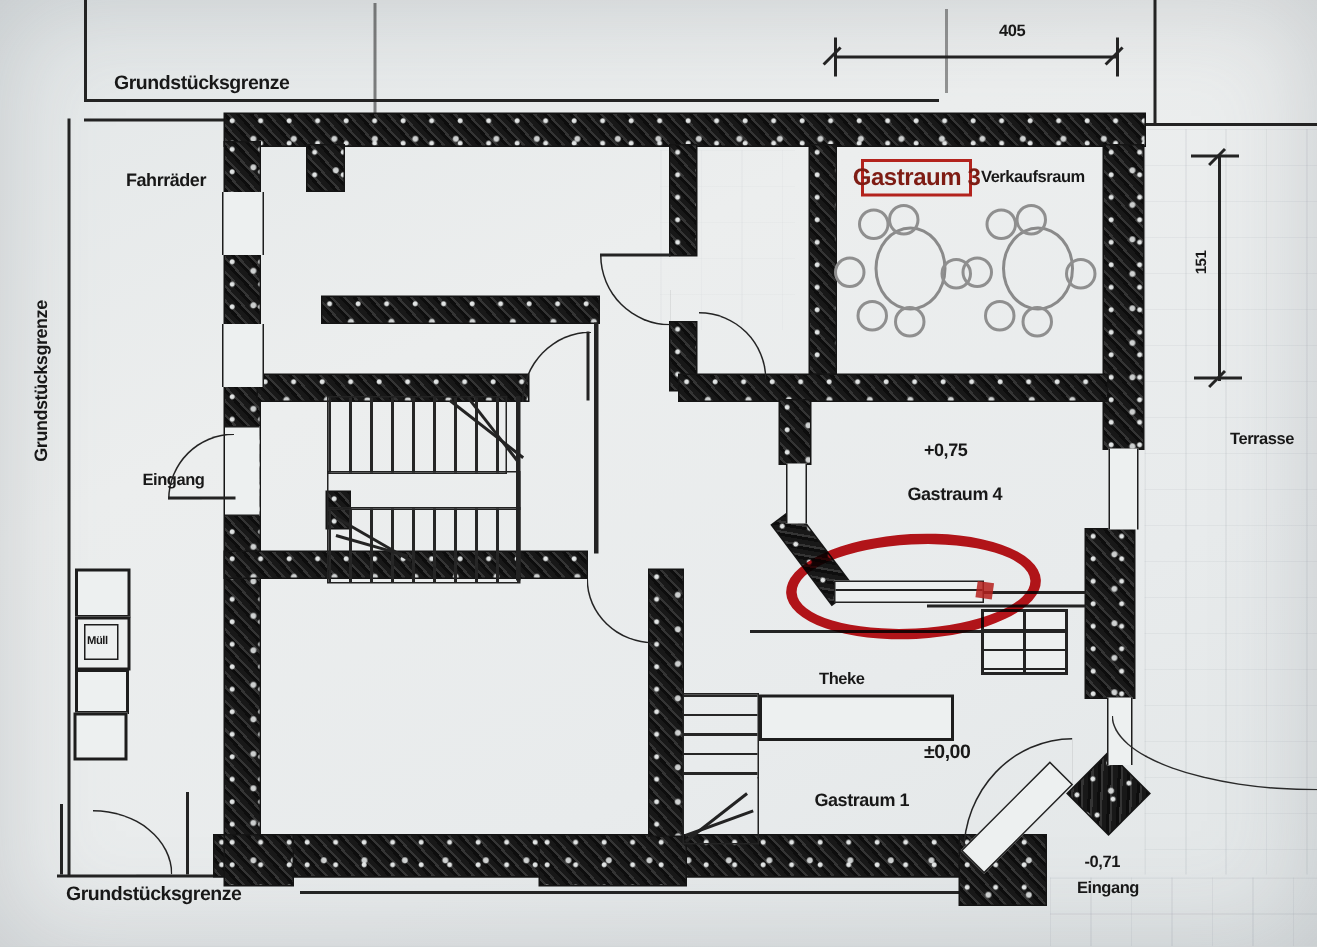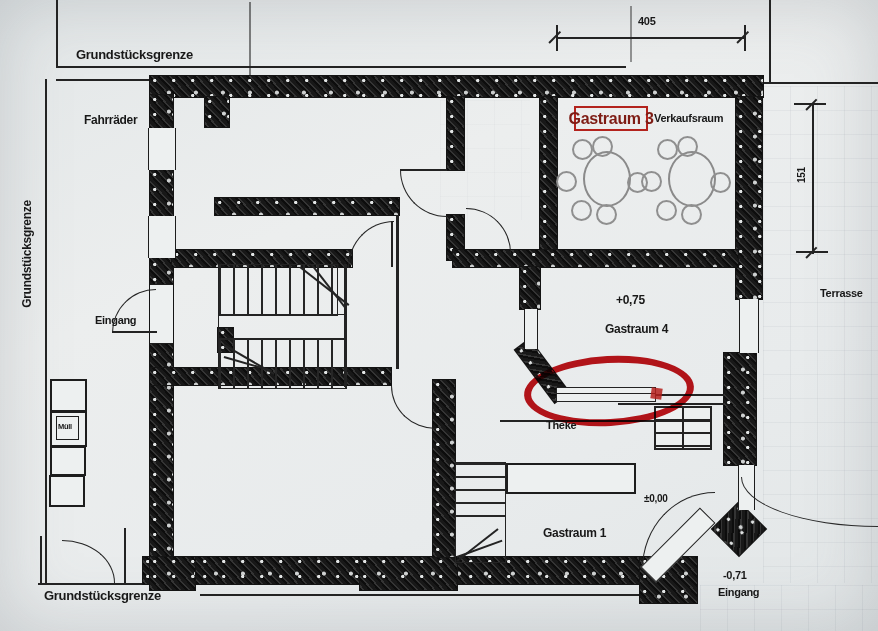--- a/index.html
+++ b/index.html
@@ -47,21 +47,21 @@
   <div class="ln" style="left:762px;top:82px;width:116px;height:2px;"></div>
   <div class="ln" style="left:249px;top:2px;width:1.5px;height:74px;opacity:.55;"></div>
   <div class="ln" style="left:630px;top:6px;width:1.5px;height:56px;opacity:.45;"></div>
   <div class="ln" style="left:200px;top:594px;width:497px;height:1.5px;"></div>
 
   <div class="ln" style="left:557px;top:37px;width:188px;height:1.8px;"></div>
   <div class="ln" style="left:556px;top:25px;width:1.8px;height:26px;"></div>
   <div class="ln" style="left:744px;top:25px;width:1.8px;height:26px;"></div>
   <div class="dln" style="left:549px;top:42px;width:16px;transform:rotate(-45deg);"></div>
   <div class="dln" style="left:737px;top:42px;width:16px;transform:rotate(-45deg);"></div>
-  <div class="lbl" style="left:638px;top:16px;font-size:11px;">405</div>
+  <div class="lbl" style="left:666px;top:16px;font-size:11px;">405</div>
 
   <div class="ln" style="left:812px;top:104px;width:1.8px;height:150px;"></div>
   <div class="ln" style="left:794px;top:103px;width:32px;height:1.8px;"></div>
   <div class="ln" style="left:796px;top:251px;width:32px;height:1.8px;"></div>
   <div class="dln" style="left:806px;top:109px;width:15px;transform:rotate(-45deg);"></div>
   <div class="dln" style="left:806px;top:257px;width:15px;transform:rotate(-45deg);"></div>
   <div class="lbl" style="left:779px;top:170px;width:46px;font-size:10px;text-align:center;transform:rotate(-90deg);">151</div>
 
   <div class="wall" style="left:150px;top:76px;width:613px;height:21px;"></div>
   <div class="wall" style="left:150px;top:95px;width:23px;height:462px;"></div>
@@ -166,19 +166,19 @@
 
   <div class="lbl" style="left:76px;top:48px;font-size:13px;">Grundstücksgrenze</div>
   <div class="lbl" style="left:-33px;top:248px;width:120px;font-size:12px;text-align:center;transform:rotate(-90deg);">Grundstücksgrenze</div>
   <div class="lbl" style="left:44px;top:589px;font-size:13px;">Grundstücksgrenze</div>
   <div class="lbl" style="left:84px;top:114px;font-size:12px;">Fahrräder</div>
   <div class="lbl" style="left:95px;top:315px;font-size:11px;">Eingang</div>
   <div class="lbl" style="left:654px;top:113px;font-size:11px;">Verkaufsraum</div>
   <div class="lbl" style="left:616px;top:294px;font-size:12px;">+0,75</div>
   <div class="lbl" style="left:605px;top:323px;font-size:12px;">Gastraum 4</div>
   <div class="lbl" style="left:820px;top:288px;font-size:11px;">Terrasse</div>
-  <div class="lbl" style="left:546px;top:420px;font-size:11px;">Theke</div>
-  <div class="lbl" style="left:644px;top:494px;font-size:10px;">±0,00</div>
+  <div class="lbl" style="left:546px;top:448px;font-size:11px;">Theke</div>
+  <div class="lbl" style="left:616px;top:494px;font-size:13px;">±0,00</div>
   <div class="lbl" style="left:543px;top:527px;font-size:12px;">Gastraum 1</div>
   <div class="lbl" style="left:723px;top:570px;font-size:11px;">-0,71</div>
   <div class="lbl" style="left:718px;top:587px;font-size:11px;">Eingang</div>
 
 </div>
 
 </body></html>

